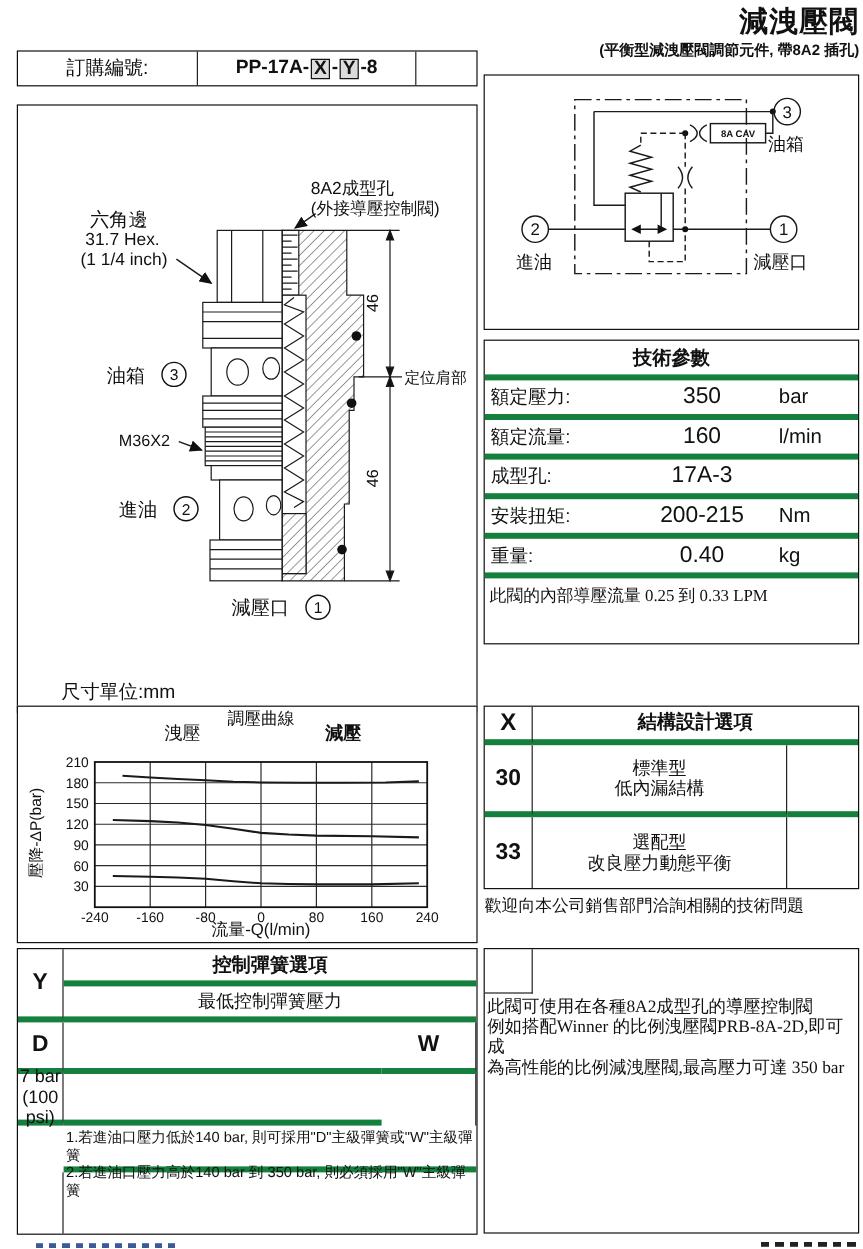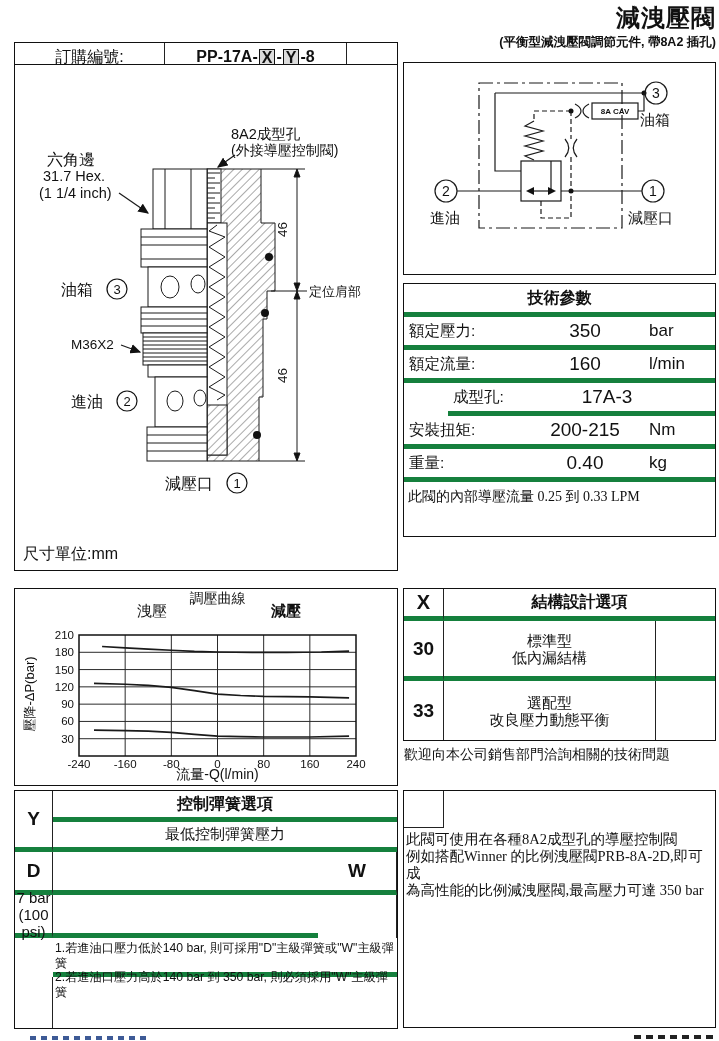--- a/index.html
+++ b/index.html
@@ -44,21 +44,21 @@
     <div class="order-cell c br" style="width:182px;font-weight:bold;font-size:16px;">
       <span>PP-17A-</span>
         <span class="codebox">X</span>
         <span>-</span>
         <span class="codebox">Y</span>
         <span>-8</span>
     </div>
     <div class="order-cell" style="flex:1;"></div>
   </div>
 
-  <div class="box" style="left:14px;top:64px;width:384px;height:507px;">
+  <div class="box" style="left:14px;top:87px;width:384px;height:507px;padding-left:28px;">
     <svg width="381" height="504" viewBox="0 0 381 504">
       <defs>
         <pattern id="hv" width="6" height="6" patternUnits="userSpaceOnUse" patternTransform="rotate(45)">
           <rect width="6" height="6" fill="#fff"></rect>
           <line x1="0" y1="0" x2="0" y2="6" stroke="#555" stroke-width="1"></line>
         </pattern>
         <marker id="arw" markerWidth="9" markerHeight="8" refX="8" refY="4" orient="auto">
           <path d="M0,0 L9,4 L0,8 Z" fill="#111"></path>
         </marker>
       </defs>
@@ -296,21 +296,21 @@
     <div class="tech-row bb" style="height:33px;">
       <span class="tech-label">額定壓力:</span>
       <span class="tech-value">350</span>
       <span class="tech-unit">bar</span>
     </div>
     <div class="tech-row bb" style="height:33px;">
       <span class="tech-label">額定流量:</span>
       <span class="tech-value">160</span>
       <span class="tech-unit">l/min</span>
     </div>
-    <div class="tech-row bb" style="height:33px;margin-left:44px;">
+    <div class="tech-row bb" style="height:33px;">
       <span class="tech-label">成型孔:</span>
       <span class="tech-value">17A-3</span>
       <span class="tech-unit"></span>
     </div>
     <div class="tech-row bb" style="height:33px;">
       <span class="tech-label">安裝扭矩:</span>
       <span class="tech-value">200-215</span>
       <span class="tech-unit">Nm</span>
     </div>
     <div class="tech-row bb" style="height:33px;">

